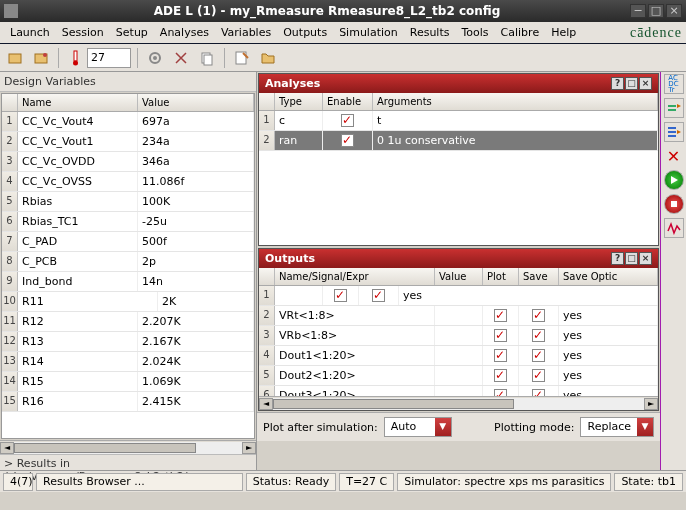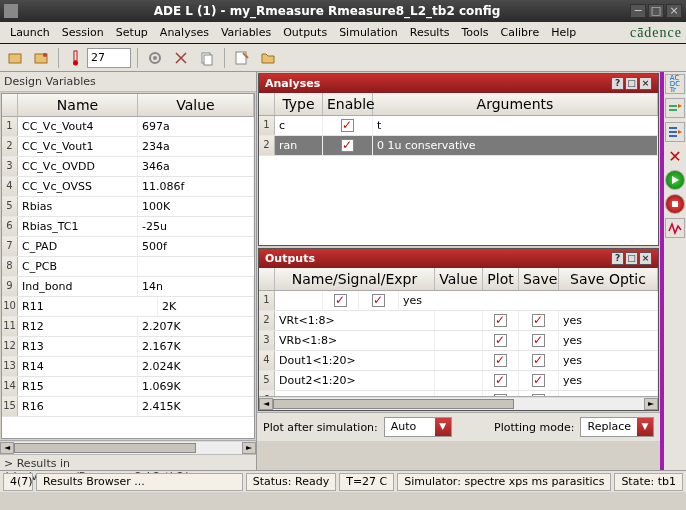--- a/index.html
+++ b/index.html
@@ -15,21 +15,21 @@
 .toolbar { background: #e6e2dc; height: 28px; display: flex; align-items: center; padding: 2px 4px; gap: 4px; border-bottom: 1px solid #999; }
 .toolbar .tbtn { width: 22px; height: 22px; border: 1px solid transparent; display: flex; align-items: center; justify-content: center; cursor: pointer; }
 .toolbar .sep { width: 1px; height: 20px; background: #aaa; margin: 0 2px; }
 .toolbar .temp-box { display: flex; align-items: center; }
 .toolbar .temp-input { width: 44px; height: 20px; border: 1px solid #999; background: #fff; padding: 0 3px; font-size: 11px; }
 .main { display: flex; height: 398px; }
 .left { width: 257px; display: flex; flex-direction: column; border-right: 1px solid #999; }
 .section-title { background: #e6e2dc; padding: 3px 4px; font-size: 11px; color: #333; border-bottom: 1px solid #bbb; }
 .dv-table { flex: 1; overflow: hidden; background: #fff; border: 1px solid #999; margin: 1px; position: relative; }
 .grid-head { display: flex; background: linear-gradient(to bottom, #f8f6f2, #e0dcd4); border-bottom: 1px solid #aaa; }
-.grid-head .hc { padding: 3px 4px; border-right: 1px solid #bbb; text-align: center; font-size: 14px; }
+.grid-head .hc { padding: 3px 4px; border-right: 1px solid #bbb; font-size: 10px; }
 .grid-body { overflow-y: auto; height: calc(100% - 20px); }
 .grid-row { display: flex; border-bottom: 1px solid #e5e5e5; }
 .grid-row .rownum { width: 16px; background: linear-gradient(to bottom, #f0ece4, #e0dcd4); border-right: 1px solid #bbb; text-align: center; font-size: 10px; padding: 3px 0; color: #444; }
 .grid-row .cell { padding: 3px 4px; border-right: 1px solid #eee; overflow: hidden; white-space: nowrap; }
 .right { flex: 1; display: flex; }
 .right-main { flex: 1; display: flex; flex-direction: column; }
 .pane-header { background: linear-gradient(to bottom, #c93030, #8b1a1a); color: #fff; font-weight: bold; padding: 3px 6px; display: flex; align-items: center; font-size: 11px; }
 .pane-header .phctrls { margin-left: auto; display: flex; gap: 1px; }
 .pane-header .phbtn { width: 13px; height: 13px; background: #ddd; border: 1px solid #555; color: #333; font-size: 9px; text-align: center; line-height: 11px; cursor: pointer; }
 .analyses-pane { display: flex; flex-direction: column; border: 1px solid #555; margin: 1px; }
@@ -39,21 +39,21 @@
 .checkbox-cell { display: flex; align-items: center; justify-content: center; }
 .chk { width: 13px; height: 13px; border: 1px solid #888; background: #fff; position: relative; }
 .chk.checked::after { content: "✓"; color: #c00; position: absolute; top: -2px; left: 0; font-size: 12px; font-weight: bold; }
 .grid-row.sel { background: #7a7a7a; color: #fff; }
 .grid-row.sel .cell { color: #fff; }
 .plotbar { background: #e6e2dc; padding: 4px 6px; display: flex; align-items: center; gap: 6px; border-top: 1px solid #aaa; }
 .plotbar label { font-size: 11px; }
 .combo { display: flex; border: 1px solid #999; background: #fff; height: 20px; }
 .combo .ctext { padding: 2px 6px; min-width: 50px; font-size: 11px; }
 .combo .cbtn { width: 16px; background: linear-gradient(to bottom, #d04040, #a02020); color: #fff; text-align: center; line-height: 16px; font-size: 9px; cursor: pointer; }
-.sidebar-r { width: 26px; background: #e6e2dc; border-left: 4px solid #a21caf; display: flex; flex-direction: column; align-items: center; padding-top: 2px; gap: 4px; }
+.sidebar-r { width: 26px; background: #e6e2dc; border-left: 1px solid #a21caf; display: flex; flex-direction: column; align-items: center; padding-top: 2px; gap: 4px; }
 .sidebar-r .sbtn { width: 20px; height: 20px; border: 1px solid #aaa; display: flex; align-items: center; justify-content: center; cursor: pointer; font-size: 10px; }
 .statusstrip { background: #e6e2dc; border-top: 1px solid #bbb; padding: 2px 4px; font-size: 11px; color: #333; height: 16px; }
 .statusbar { background: #e6e2dc; border-top: 1px solid #999; height: 22px; display: flex; align-items: center; padding: 0 3px; gap: 3px; }
 .statusbar .scell { border: 1px solid #aaa; background: #f4f0e8; padding: 2px 6px; font-size: 11px; height: 18px; display: flex; align-items: center; }
 .hscroll { height: 14px; background: #e0dcd4; border-top: 1px solid #aaa; display: flex; align-items: center; }
 .hscroll .harrow { width: 14px; height: 12px; background: #d0ccc4; border: 1px solid #999; text-align: center; font-size: 8px; line-height: 10px; cursor: pointer; }
 .hscroll .htrack { flex: 1; height: 12px; background: #eee; position: relative; }
 .hscroll .hthumb { position: absolute; height: 10px; top: 1px; background: #c8c4bc; border: 1px solid #888; }
 svg { display: block; }
 </style>
@@ -181,20 +181,21 @@
     <div class="cell" style="flex:1">-25u</div>
           </div>
           <div class="grid-row">
             <div class="rownum">7</div>
     <div class="cell" style="width:120px">C_PAD</div>
     <div class="cell" style="flex:1">500f</div>
           </div>
           <div class="grid-row">
             <div class="rownum">8</div>
     <div class="cell" style="width:120px">C_PCB</div>
+    <div class="cell" style="flex:1">2p</div>
           </div>
           <div class="grid-row">
             <div class="rownum">9</div>
     <div class="cell" style="width:120px">Ind_bond</div>
     <div class="cell" style="flex:1">14n</div>
           </div>
           <div class="grid-row">
             <div class="rownum">10</div>
     <div class="cell" style="width:140px">R11</div>
     <div class="cell" style="flex:1">2K</div>

